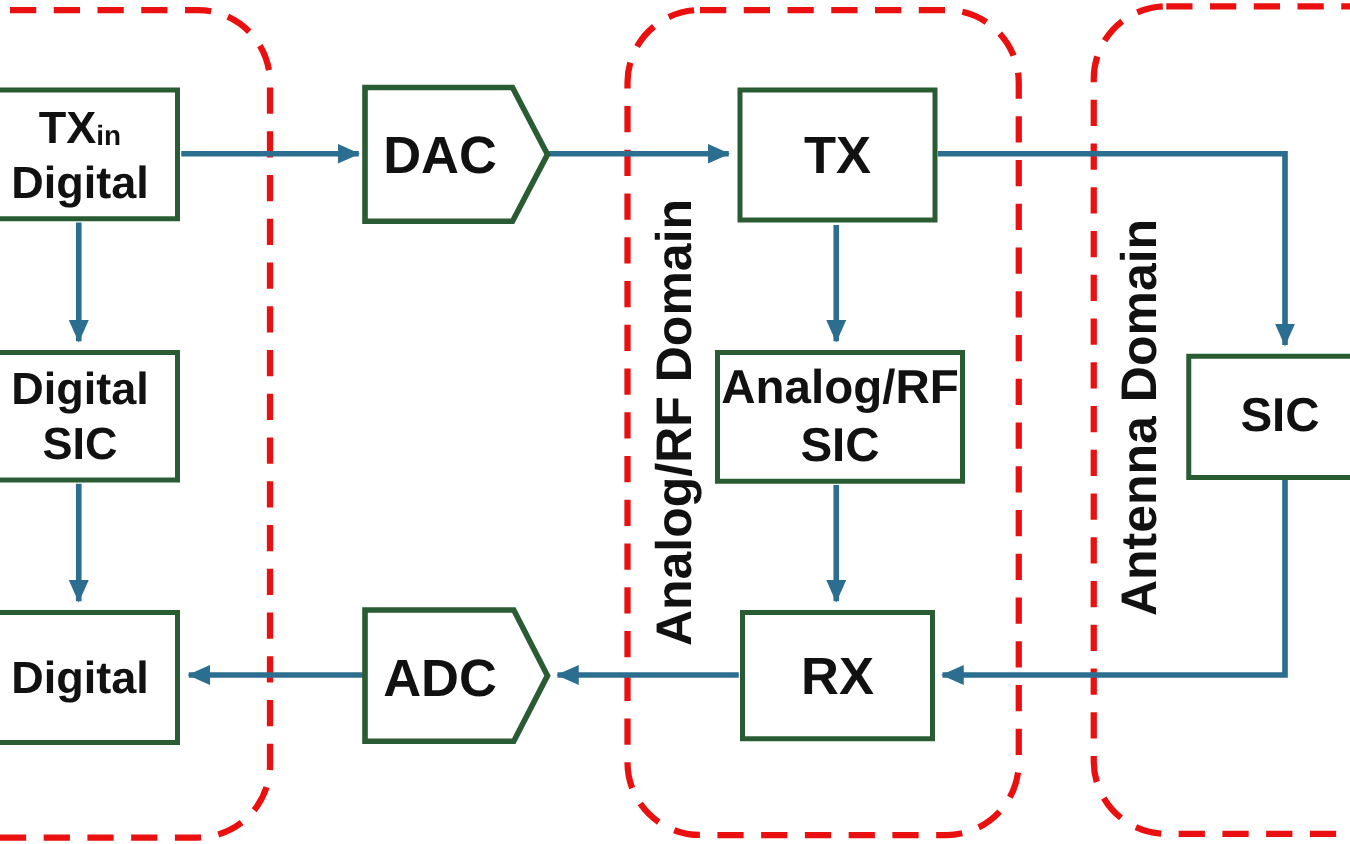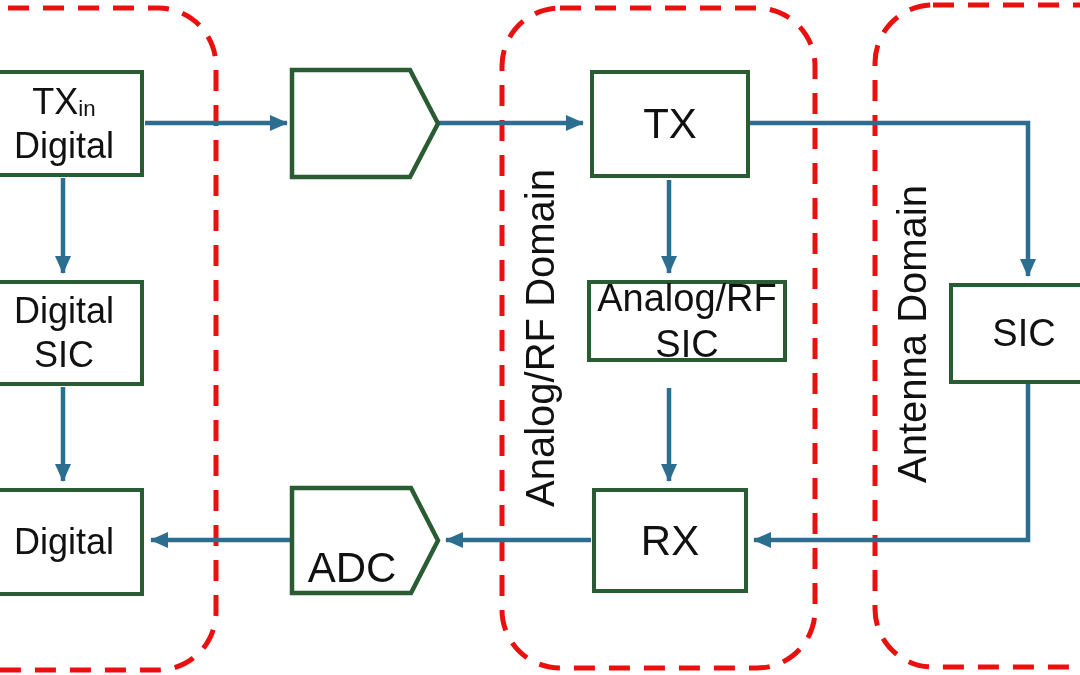--- a/index.html
+++ b/index.html
@@ -4,20 +4,21 @@
 <style>
   html, body { margin: 0; padding: 0; background: #fff; }
   .canvas {
     position: relative;
     width: 1080px;
     height: 675px;
     overflow: hidden;
     background: #fff;
     font-family: "Liberation Sans", sans-serif;
     color: #111;
+    font-weight: bold;
   }
   svg.layer {
     position: absolute;
     left: 0; top: 0;
     width: 1080px; height: 675px;
   }
   .domain-rect {
     fill: none;
     stroke: #EB1010;
     stroke-width: 5;
@@ -104,27 +105,28 @@
 
   <div class="box f36" style="left:-16px; top:280px; width:160px; height:106px;">
     <div>Digital</div>
     <div>SIC</div>
   </div>
 
   <div class="box f36" style="left:-16px; top:488px; width:160px; height:108px;">
     <div>Digital</div>
   </div>
 
-  <div class="conv-label" style="left:292px; top:515px; width:120px; height:105px;">ADC</div>
+  <div class="conv-label" style="left:292px; top:70px; width:120px; height:107px;">DAC</div>
+  <div class="conv-label" style="left:292px; top:490px; width:120px; height:105px;">ADC</div>
 
   <div class="box f42" style="left:590px; top:70px; width:160px; height:108px;">
     <div>TX</div>
   </div>
 
-  <div class="box f38" style="left:587px; top:280px; width:200px; height:82px;">
+  <div class="box f38" style="left:572px; top:280px; width:200px; height:107px;">
     <div>Analog/RF</div>
     <div>SIC</div>
   </div>
 
   <div class="box f42" style="left:592px; top:488px; width:156px; height:105px;">
     <div>RX</div>
   </div>
 
   <div class="box f38" style="left:949px; top:283px; width:150px; height:101px;">
     <div>SIC</div>

